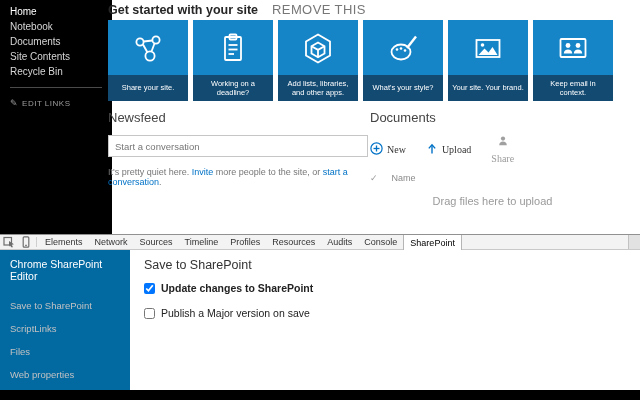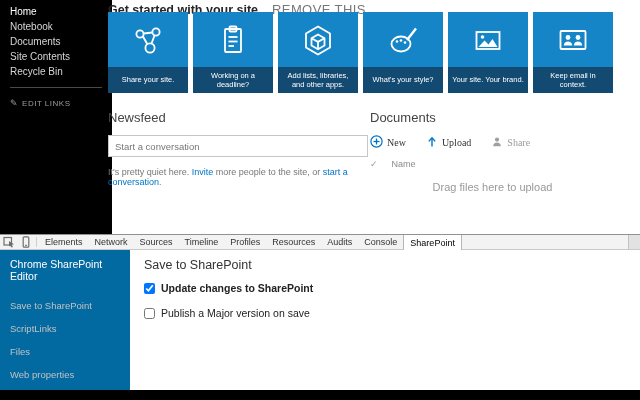--- a/index.html
+++ b/index.html
@@ -16,21 +16,21 @@
   .nav-item.active { color:#ffffff; }
   .nav-divider { margin:8px 10px 6px 10px; border-top:1px solid #4a4a4a; }
   .edit-links { display:flex; align-items:center; gap:4px; padding:4px 10px; font-size:8px; letter-spacing:.5px; color:#9d9d9d; cursor:pointer; }
   .pencil { font-size:9px; color:#9d9d9d; }
 
   .sp-content { position:absolute; top:0; left:100px; right:0; height:234px; }
   .gs-header { position:absolute; left:8px; top:2px; display:flex; align-items:baseline; gap:14px; }
   .gs-title { margin:0; font-size:12.5px; font-weight:600; color:#262626; }
   .remove-link { font-size:13px; letter-spacing:.4px; color:#777; text-decoration:none; cursor:pointer; }
 
-  .tiles { position:absolute; left:8px; top:12px; display:flex; gap:5px; }
+  .tiles { position:absolute; left:8px; top:20px; display:flex; gap:5px; }
   .tile { position:relative; width:80px; height:81px; background:#1685c8; cursor:pointer; }
   .tile-icon { height:55px; display:flex; align-items:center; justify-content:center; }
   .tile-icon svg { stroke:#fff; fill:none; stroke-width:1.8; }
   .tile-caption {
     position:absolute; bottom:0; left:0; right:0; height:26px; background:#134a72;
     color:#fff; font-size:7.5px; line-height:1.25; display:flex; align-items:center;
     justify-content:center; text-align:center; padding:0 4px;
   }
 
   .newsfeed { position:absolute; left:8px; top:110px; width:260px; }
@@ -39,21 +39,21 @@
     width:100%; height:22px; border:1px solid #c6c6c6; font-size:9.5px; padding:0 6px;
     color:#444; font-family:"Liberation Sans", sans-serif; outline:none;
   }
   .composer::placeholder { color:#767676; }
   .quiet { margin:10px 0 0 0; font-size:9px; color:#777; }
   .quiet a { color:#0072c6; text-decoration:none; cursor:pointer; }
 
   .documents { position:absolute; left:270px; top:110px; width:245px; }
   .doc-toolbar { display:flex; align-items:center; gap:20px; margin-top:9px; font-size:10px; color:#333;font-family:Liberation Serif, serif; }
   .doc-cmd { display:flex; align-items:center; gap:4px; cursor:pointer; }
-  .doc-cmd.disabled { color:#9a9a9a; cursor:default; }
+  .doc-cmd.disabled { color:#9a9a9a; cursor:default;flex-direction:column; }
   .doc-header { display:flex; align-items:center; gap:14px; margin-top:9px; font-size:9px; color:#8a8a8a; }
   .doc-check { font-size:9px; color:#9a9a9a; }
   .drag-hint { margin-top:12px; font-size:11px; color:#9a9a9a; text-align:center; }
 
   
   .devtools { position:absolute; top:234px; left:0; width:640px; height:166px; }
   .dt-tabbar {
     position:relative; height:16px; background:#f3f3f3; border-top:1px solid #919191;
     border-bottom:1px solid #c9c9c9; display:flex; align-items:stretch; font-size:9px; color:#333;
   }

